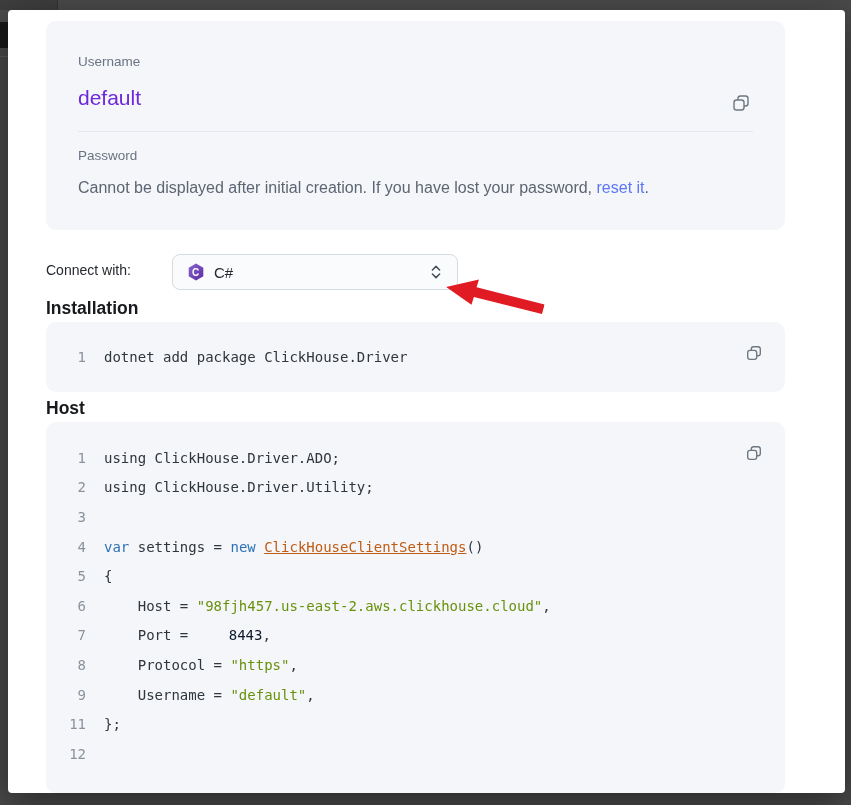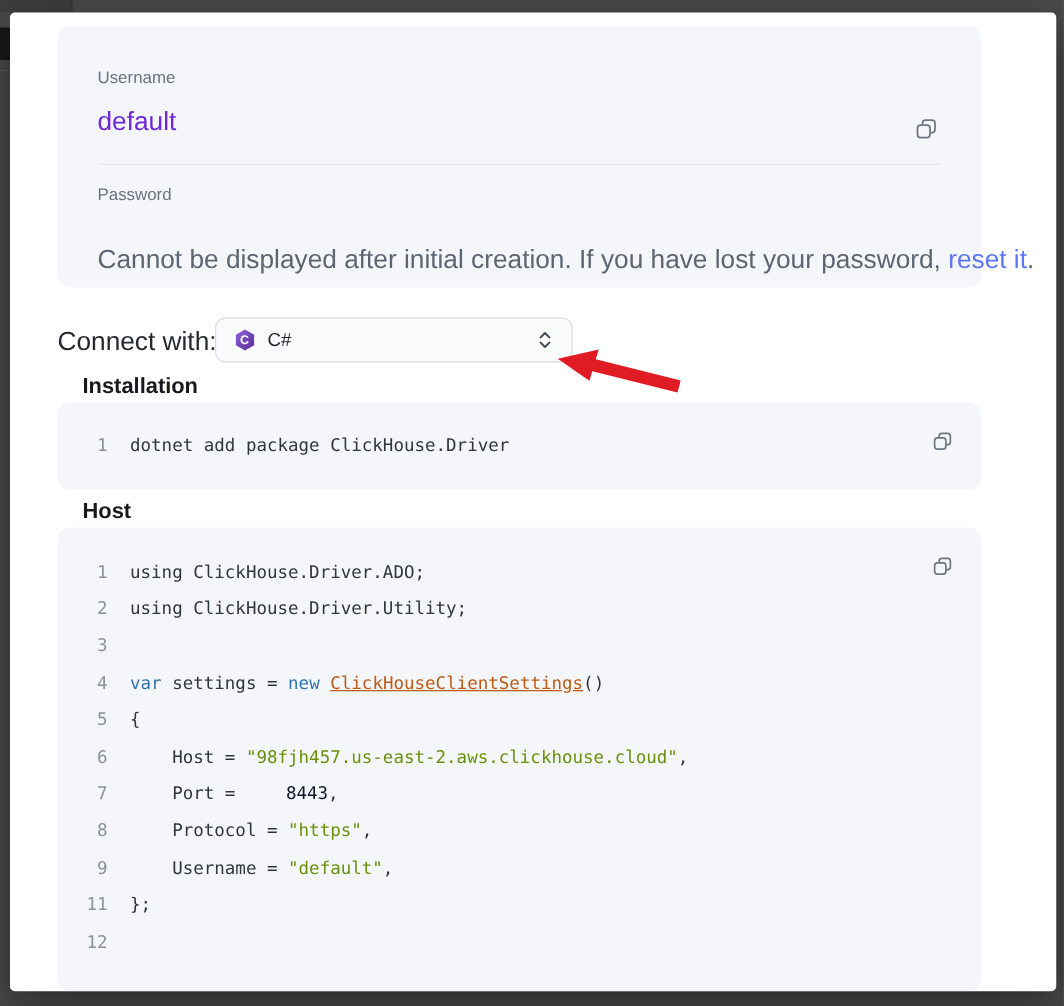--- a/index.html
+++ b/index.html
@@ -17,40 +17,40 @@
     border-radius:4px;box-shadow:0 12px 40px rgba(0,0,0,.45);overflow:hidden;}
 
   
   .cred-panel{position:absolute;left:38px;top:11px;width:739px;height:209px;
     background:#f4f6f9;border-radius:10px;}
   .field-label{position:absolute;left:32px;font-size:13.5px;color:#6a7383;}
   .lbl-username{top:33px;}
   .lbl-password{top:127px;}
   .field-value{position:absolute;left:32px;top:65px;font-size:21px;color:#6d28d9;}
   .cred-divider{position:absolute;left:32px;right:32px;top:110px;height:1px;background:#e4e7ed;}
-  .pwd-note{position:absolute;left:32px;top:158px;font-size:21px;color:#5d6573;white-space:nowrap;margin-top:17px;}
+  .pwd-note{position:absolute;left:32px;top:158px;font-size:16px;color:#5d6573;white-space:nowrap;}
   .pwd-note a{color:#5b76f7;text-decoration:none;}
   .copy-btn{position:absolute;background:none;border:none;padding:0;cursor:pointer;line-height:0;}
   .copy-user{right:34px;top:72px;}
   .copy-blk{right:22px;top:22px;}
 
   
-  .connect-label{position:absolute;left:38px;top:252px;font-size:21px;color:#24292f;}
+  .connect-label{position:absolute;left:38px;top:252px;font-size:14px;color:#24292f;}
   .dropdown{position:absolute;left:164px;top:244px;width:286px;height:36px;background:#fafbfc;
     border:1px solid #d6dbe1;border-radius:8px;display:flex;align-items:center;
     padding:0 14px;cursor:pointer;}
   .dd-label{font-size:15px;color:#24292f;margin-left:9px;flex:1;}
   .dd-chevron{line-height:0;}
 
   
   .arrow-wrap{position:absolute;left:438px;top:263px;width:100px;height:30px;
     transform:rotate(10deg);transform-origin:left center;line-height:0;pointer-events:none;}
 
   
-  .section-h{position:absolute;left:38px;font-size:17.5px;font-weight:700;color:#17191c;margin-left:20px;}
+  .section-h{position:absolute;left:38px;font-size:17.5px;font-weight:700;color:#17191c;}
   .h-install{top:288px;}
   .h-usage{top:388px;}
 
   
   .code-block{position:absolute;left:38px;width:739px;background:#f4f6f9;border-radius:10px;}
   .blk-install{top:312px;height:70px;padding-top:20px;}
   .blk-usage{top:412px;height:371px;padding-top:21px;}
   .code-line{display:flex;height:29.6px;align-items:center;
     font-family:"DejaVu Sans Mono",monospace;font-size:14px;}
   .ln{width:40px;text-align:right;color:#8a929b;flex:none;}

